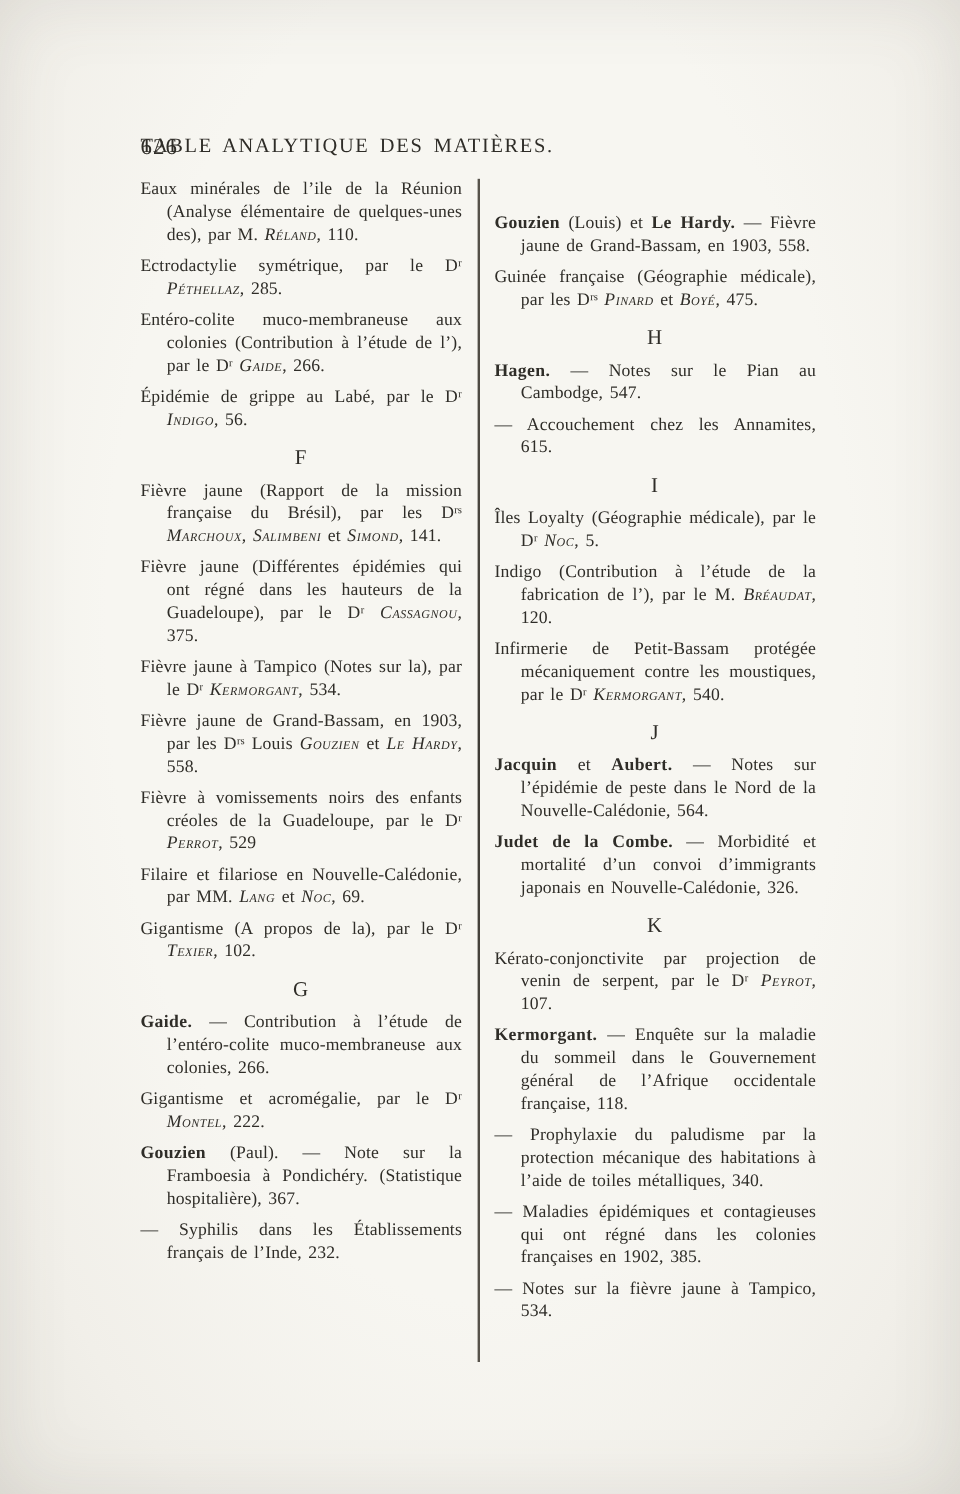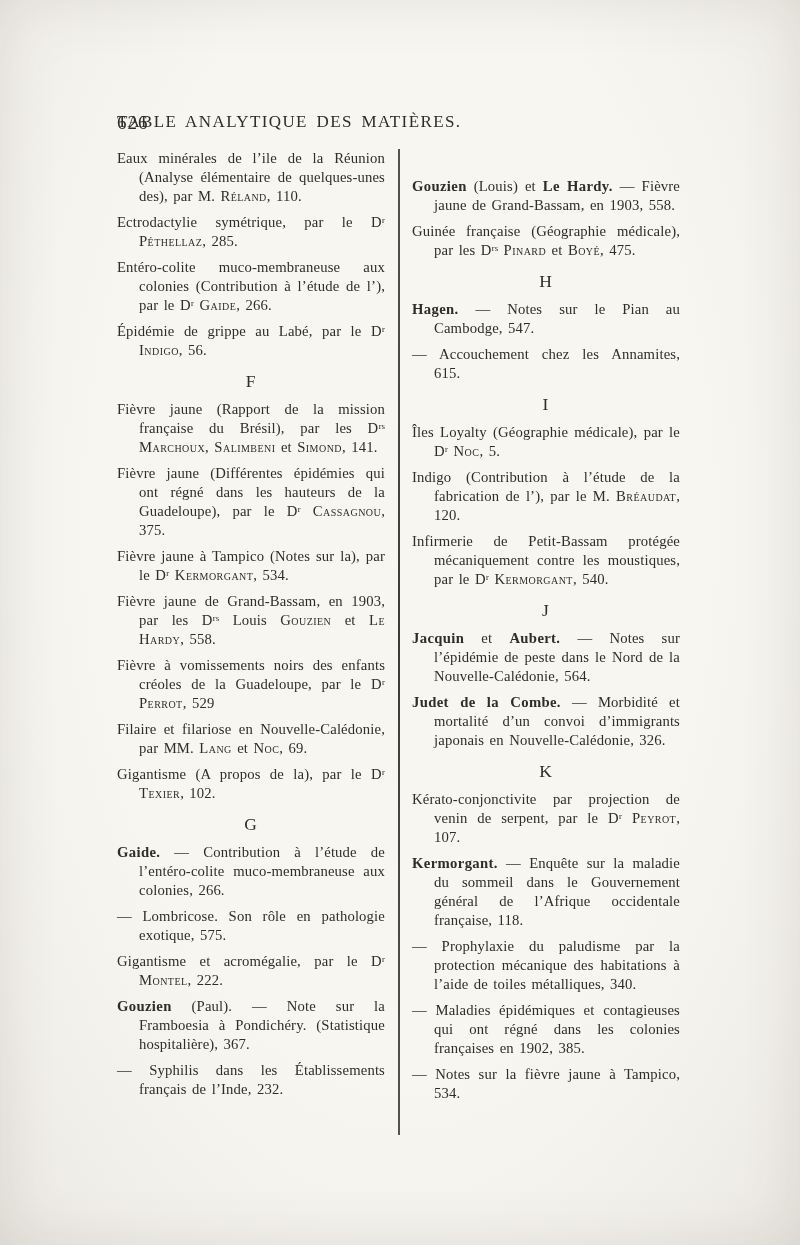--- a/index.html
+++ b/index.html
@@ -40,21 +40,21 @@
   .divider {
     width: 2px; height: 986px;
     background: linear-gradient(#57534b, #3e3b35 50%, #57534b);
     flex: 0 0 auto;
   }
   .entry { margin: 0 0 7px 0; padding-left: 22px; text-indent: -22px; }
   .section-heading {
     text-align: center; font-size: 17.5px; letter-spacing: 1px;
     margin: 12px 0 9px 0; padding-left: 0; text-indent: 0;
   }
-  .sc { font-variant: small-caps; letter-spacing: 0.45px; }
+  .sc { font-variant: small-caps; letter-spacing: 0.45px; font-style: italic; }
   .b  { font-weight: bold; letter-spacing: 0.35px; }
 </style>
 </head>
 <body>
 
 <div class="page">
   <header class="page-header">
     <span class="page-number">626</span>
     <h1 class="page-title">TABLE ANALYTIQUE DES MATIÈRES.</h1>
   </header>
@@ -67,21 +67,20 @@
         <div class="section-heading">F</div>
         <div class="entry"><span>Fièvre jaune (Rapport de la mission française du Brésil), par les Dʳˢ </span><span class="sc">Marchoux</span><span>, </span><span class="sc">Salimbeni</span><span> et </span><span class="sc">Simond</span><span>, 141.</span></div>
         <div class="entry"><span>Fièvre jaune (Différentes épidémies qui ont régné dans les hauteurs de la Guadeloupe), par le Dʳ </span><span class="sc">Cassagnou</span><span>, 375.</span></div>
         <div class="entry"><span>Fièvre jaune à Tampico (Notes sur la), par le Dʳ </span><span class="sc">Kermorgant</span><span>, 534.</span></div>
         <div class="entry"><span>Fièvre jaune de Grand-Bassam, en 1903, par les Dʳˢ Louis </span><span class="sc">Gouzien</span><span> et </span><span class="sc">Le Hardy</span><span>, 558.</span></div>
         <div class="entry"><span>Fièvre à vomissements noirs des enfants créoles de la Guadeloupe, par le Dʳ </span><span class="sc">Perrot</span><span>, 529</span></div>
         <div class="entry"><span>Filaire et filariose en Nouvelle-Calédonie, par MM. </span><span class="sc">Lang</span><span> et </span><span class="sc">Noc</span><span>, 69.</span></div>
         <div class="entry"><span>Gigantisme (A propos de la), par le Dʳ </span><span class="sc">Texier</span><span>, 102.</span></div>
         <div class="section-heading">G</div>
         <div class="entry"><span class="b">Gaide.</span><span> — Contribution à l’étude de l’entéro-colite muco-membraneuse aux colonies, 266.</span></div>
-        <div class="entry"><span>— Lombricose. Son rôle en pathologie exotique, 575.</span></div>
         <div class="entry"><span>Gigantisme et acromégalie, par le Dʳ </span><span class="sc">Montel</span><span>, 222.</span></div>
         <div class="entry"><span class="b">Gouzien</span><span> (Paul). — Note sur la Framboesia à Pondichéry. (Statistique hospitalière), 367.</span></div>
         <div class="entry"><span>— Syphilis dans les Établissements français de l’Inde, 232.</span></div>
       </section>
     <div class="divider"></div>
     <section class="col col-right" id="col-right">
         <div class="entry"><span class="b">Gouzien</span><span> (Louis) et </span><span class="b">Le Hardy.</span><span> — Fièvre jaune de Grand-Bassam, en 1903, 558.</span></div>
         <div class="entry"><span>Guinée française (Géographie médicale), par les Dʳˢ </span><span class="sc">Pinard</span><span> et </span><span class="sc">Boyé</span><span>, 475.</span></div>
         <div class="section-heading">H</div>
         <div class="entry"><span class="b">Hagen.</span><span> — Notes sur le Pian au Cambodge, 547.</span></div>

